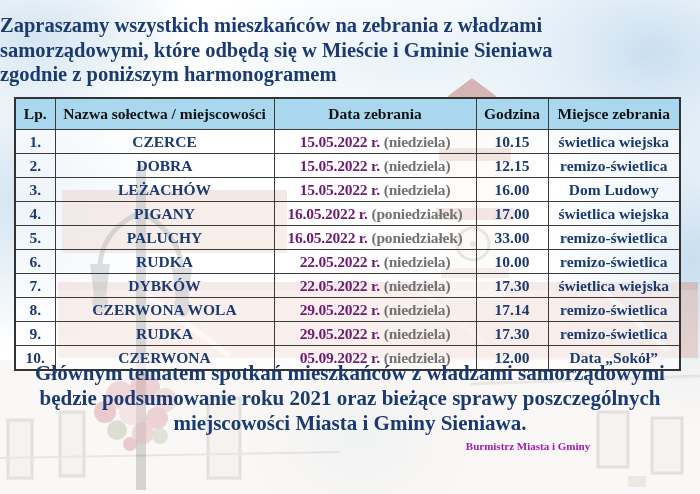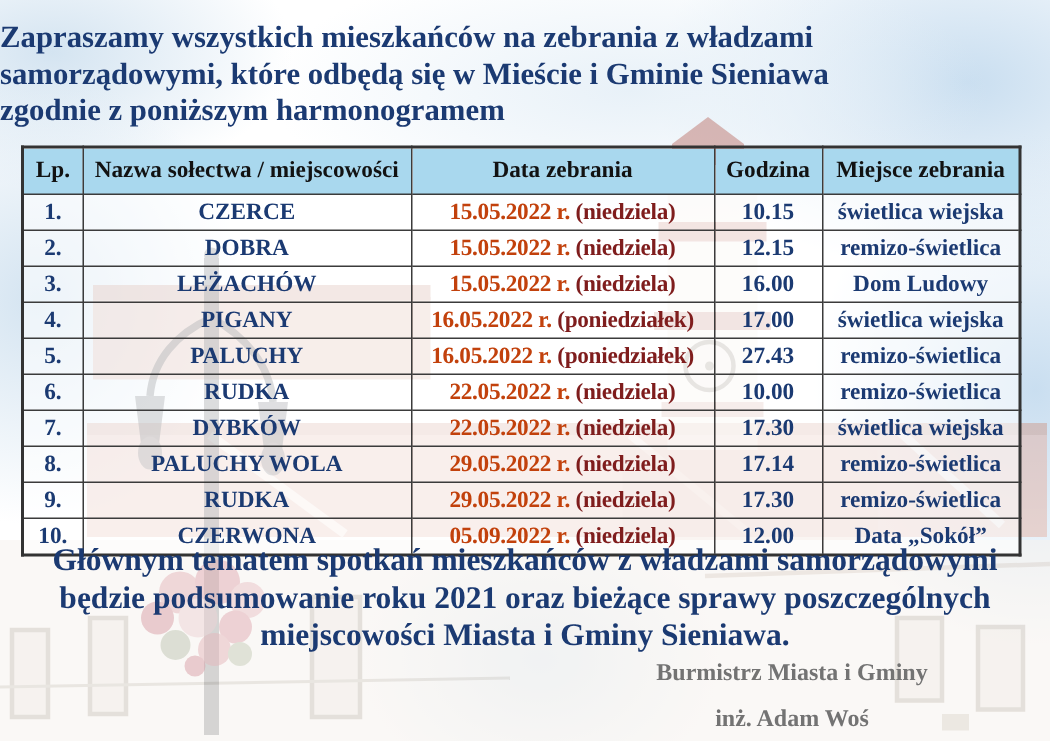--- a/index.html
+++ b/index.html
@@ -30,33 +30,33 @@
   table.schedule{border:2px solid #333333;}
   table.schedule th{
     height:30px;background:#a9d8ee;color:#121212;font-size:15.5px;
   }
   table.schedule td{
     height:23px;background:rgba(255,255,255,0.58);
     font-size:15.5px;color:#1b3a72;
   }
   td.td-lp{color:#16315f;}
   td.td-date{font-size:15px;letter-spacing:-0.2px;}
-  .date-part{color:#c2410c;}
-  .day-part{color:#7f1d1d;}
+  .date-part{color:#701a75;}
+  .day-part{color:#737373;}
   
   .footer-par{
     position:absolute;top:361px;left:0;right:0;
     text-align:center;
     font-size:21px;line-height:25px;font-weight:bold;
     color:#1b3a72;white-space:pre-line;
   }
   
   .signature{
     position:absolute;left:418px;top:440px;width:220px;
-    text-align:center;color:#737373;font-weight:bold;font-size:16px;
+    text-align:center;color:#a21caf;font-weight:bold;font-size:11px;
   }
   .signature .sig-name{margin-top:13px;}
 </style>
 </head>
 <body>
 
 <div class="backdrop">
   <svg width="700" height="494" viewBox="0 0 700 494" xmlns="http://www.w3.org/2000/svg">
     <defs>
       <radialGradient id="skyTR" cx="0.5" cy="0.5" r="0.5">
@@ -187,40 +187,40 @@
         <td class="td-lp">4.</td>
         <td class="td-name">PIGANY</td>
         <td class="td-date"><span class="date-part">16.05.2022 r. </span><span class="day-part">(poniedziałek)</span></td>
         <td class="td-time">17.00</td>
         <td class="td-place">świetlica wiejska</td>
       </tr>
       <tr>
         <td class="td-lp">5.</td>
         <td class="td-name">PALUCHY</td>
         <td class="td-date"><span class="date-part">16.05.2022 r. </span><span class="day-part">(poniedziałek)</span></td>
-        <td class="td-time">27.43</td>
+        <td class="td-time">33.00</td>
         <td class="td-place">remizo-świetlica</td>
       </tr>
       <tr>
         <td class="td-lp">6.</td>
         <td class="td-name">RUDKA</td>
         <td class="td-date"><span class="date-part">22.05.2022 r. </span><span class="day-part">(niedziela)</span></td>
         <td class="td-time">10.00</td>
         <td class="td-place">remizo-świetlica</td>
       </tr>
       <tr>
         <td class="td-lp">7.</td>
         <td class="td-name">DYBKÓW</td>
         <td class="td-date"><span class="date-part">22.05.2022 r. </span><span class="day-part">(niedziela)</span></td>
         <td class="td-time">17.30</td>
         <td class="td-place">świetlica wiejska</td>
       </tr>
       <tr>
         <td class="td-lp">8.</td>
-        <td class="td-name">PALUCHY WOLA</td>
+        <td class="td-name">CZERWONA WOLA</td>
         <td class="td-date"><span class="date-part">29.05.2022 r. </span><span class="day-part">(niedziela)</span></td>
         <td class="td-time">17.14</td>
         <td class="td-place">remizo-świetlica</td>
       </tr>
       <tr>
         <td class="td-lp">9.</td>
         <td class="td-name">RUDKA</td>
         <td class="td-date"><span class="date-part">29.05.2022 r. </span><span class="day-part">(niedziela)</span></td>
         <td class="td-time">17.30</td>
         <td class="td-place">remizo-świetlica</td>
@@ -234,14 +234,13 @@
       </tr>
     </tbody>
 </table>
 
 <div class="footer-par">Głównym tematem spotkań mieszkańców z władzami samorządowymi
 będzie podsumowanie roku 2021 oraz bieżące sprawy poszczególnych
 miejscowości Miasta i Gminy Sieniawa.</div>
 
 <div class="signature">
   <div class="sig-role">Burmistrz Miasta i Gminy</div>
-  <div class="sig-name">inż. Adam Woś</div>
 </div>
 
 </body></html>

